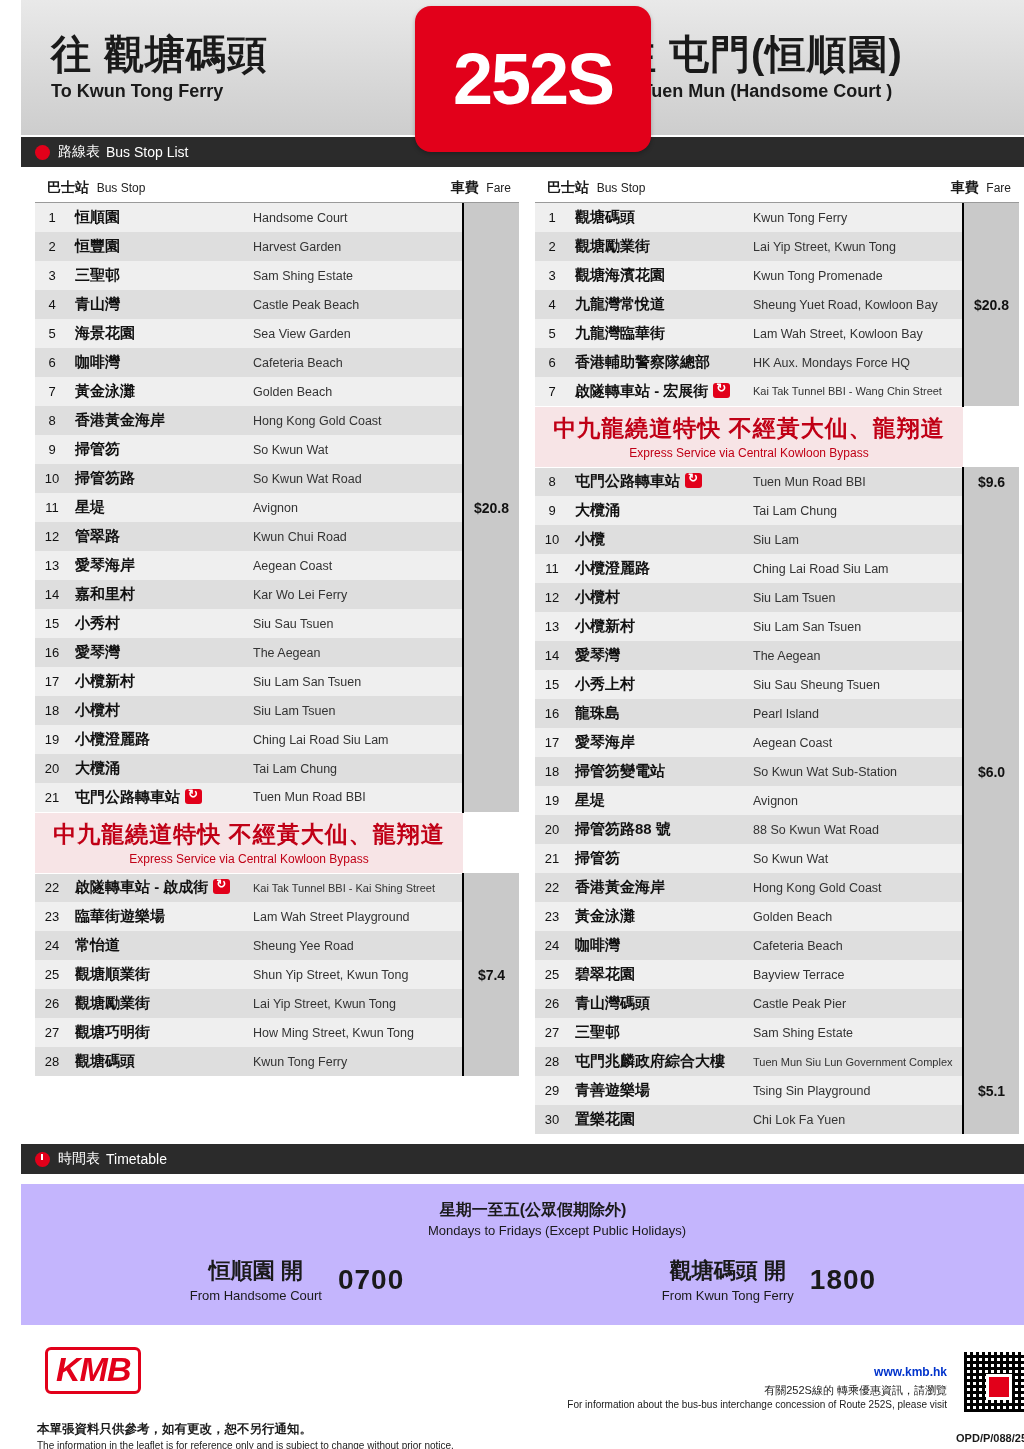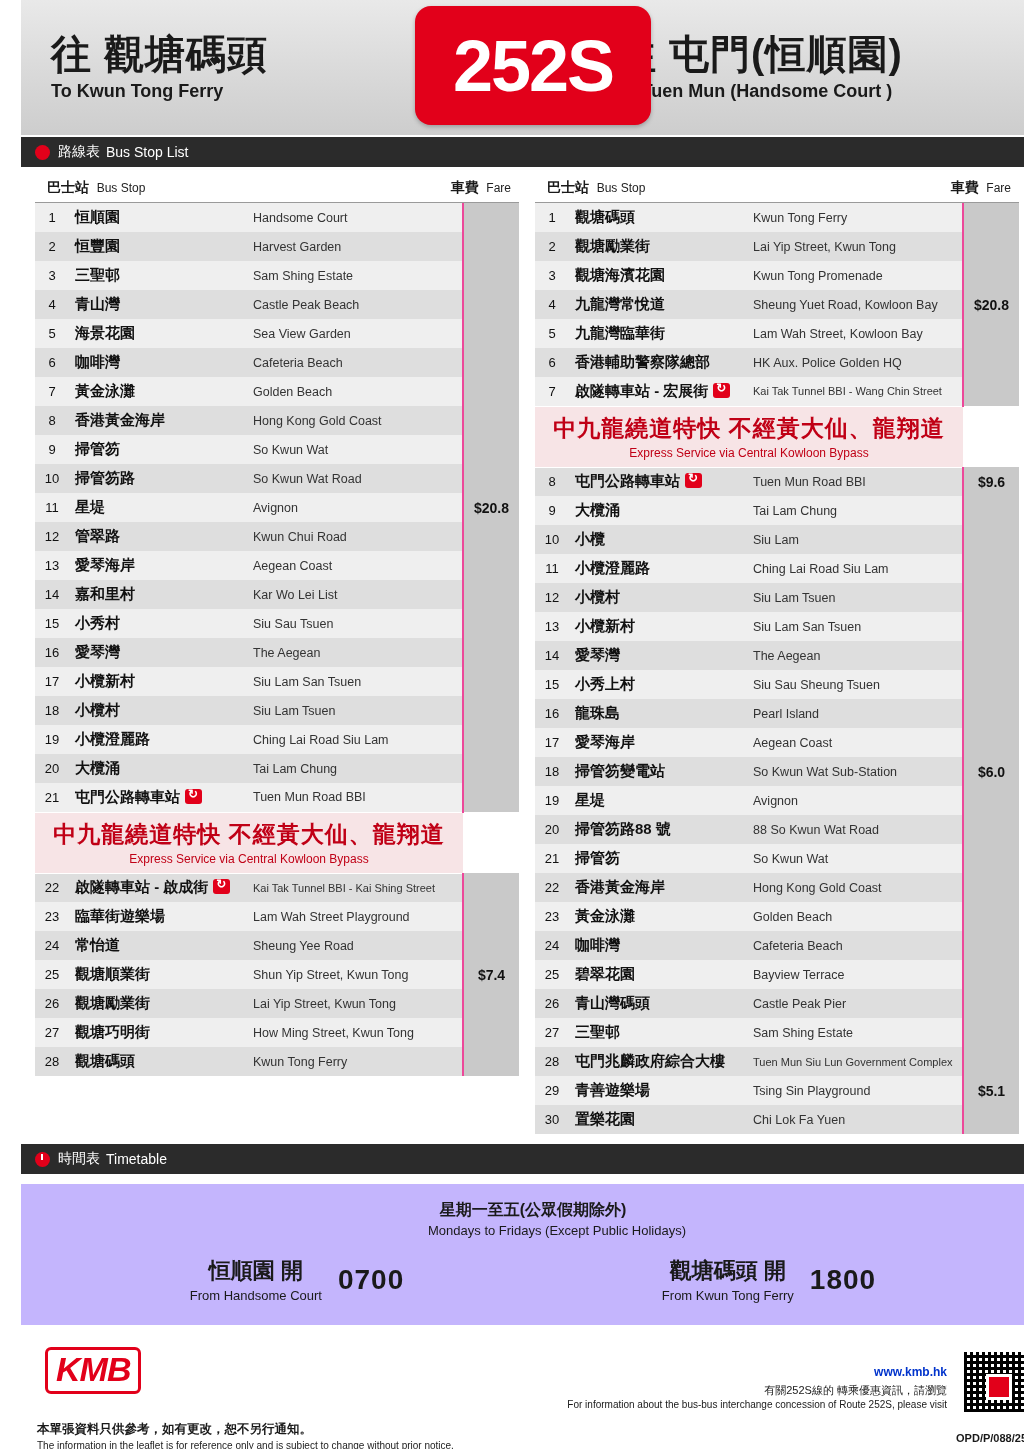--- a/index.html
+++ b/index.html
@@ -25,21 +25,21 @@
   }
   .dir-block { width:392px; padding-left:30px; }
   .dir-block.right { width:429px; margin-left:auto; padding-left:0; padding-right:20px; }
   .dir-zh {
     font-size:40px; font-weight:bold; letter-spacing:1px;
     line-height:1.05; white-space:nowrap;
   }
   .dir-en { font-size:18px; font-weight:bold; margin-top:6px; }
   .route-badge {
     position:absolute; left:50%; top:6px; transform:translateX(-50%);
-    width:236px; height:119px; background:#e2001a; border-radius:16px;
+    width:236px; height:146px; background:#e2001a; border-radius:16px;
     display:flex; align-items:center; justify-content:center;
     box-shadow:0 2px 4px rgba(0,0,0,.25);
   }
   .route-badge span {
     color:#fff; font-size:72px; font-weight:bold; letter-spacing:-2px;
     font-family:"Liberation Sans", sans-serif;
   }
 
   
   .section-bar {
@@ -92,21 +92,21 @@
     content:"\21BB"; color:#fff; font-size:12px; position:absolute;
     left:3px; top:-2px; font-weight:bold;
   }
   tr.stop td.en {
     font-size:12.5px; color:#333; background:#efefef; padding-left:4px;
     font-family:"Liberation Sans", sans-serif;
   }
   tr.stop td.en.small { font-size:11px; }
   td.fare-cell {
     width:56px; text-align:center; font-size:14px; font-weight:bold;
-    background:#c9c9c9; color:#111; border-left:2px solid #ec4899;
+    background:#c9c9c9; color:#111; border-left:2px solid #000000;
   }
 
   tr.notice td {
     background:#f7e4e6; padding:6px 0 7px 0; text-align:center;
     border-top:1px solid #fff; border-bottom:1px solid #fff;
   }
   .notice-zh { color:#c00016; font-size:23px; font-weight:bold; letter-spacing:1px; }
   .notice-en { color:#c00016; font-size:12px; margin-top:2px; }
 
   
@@ -257,21 +257,21 @@
               <td class="en">Kwun Chui Road</td>
             </tr>
             <tr class="stop">
               <td class="num">13</td>
               <td class="zh">愛琴海岸</td>
               <td class="en">Aegean Coast</td>
             </tr>
             <tr class="stop alt">
               <td class="num">14</td>
               <td class="zh">嘉和里村</td>
-              <td class="en">Kar Wo Lei List</td>
+              <td class="en">Kar Wo Lei Ferry</td>
             </tr>
             <tr class="stop">
               <td class="num">15</td>
               <td class="zh">小秀村</td>
               <td class="en">Siu Sau Tsuen</td>
             </tr>
             <tr class="stop alt">
               <td class="num">16</td>
               <td class="zh">愛琴灣</td>
               <td class="en">The Aegean</td>
@@ -382,21 +382,21 @@
               <td class="en">Sheung Yuet Road, Kowloon Bay</td>
             </tr>
             <tr class="stop">
               <td class="num">5</td>
               <td class="zh">九龍灣臨華街</td>
               <td class="en">Lam Wah Street, Kowloon Bay</td>
             </tr>
             <tr class="stop alt">
               <td class="num">6</td>
               <td class="zh">香港輔助警察隊總部</td>
-              <td class="en">HK Aux. Police Golden HQ</td>
+              <td class="en">HK Aux. Mondays Force HQ</td>
             </tr>
             <tr class="stop">
               <td class="num">7</td>
               <td class="zh">啟隧轉車站 - 宏展街<span class="bbi"></span></td>
               <td class="en small">Kai Tak Tunnel BBI - Wang Chin Street</td>
             </tr>
             <tr class="notice">
               <td colspan="3">
                 <div class="notice-zh">中九龍繞道特快  不經黃大仙、龍翔道</div>
                 <div class="notice-en">Express Service via Central Kowloon Bypass</div>

